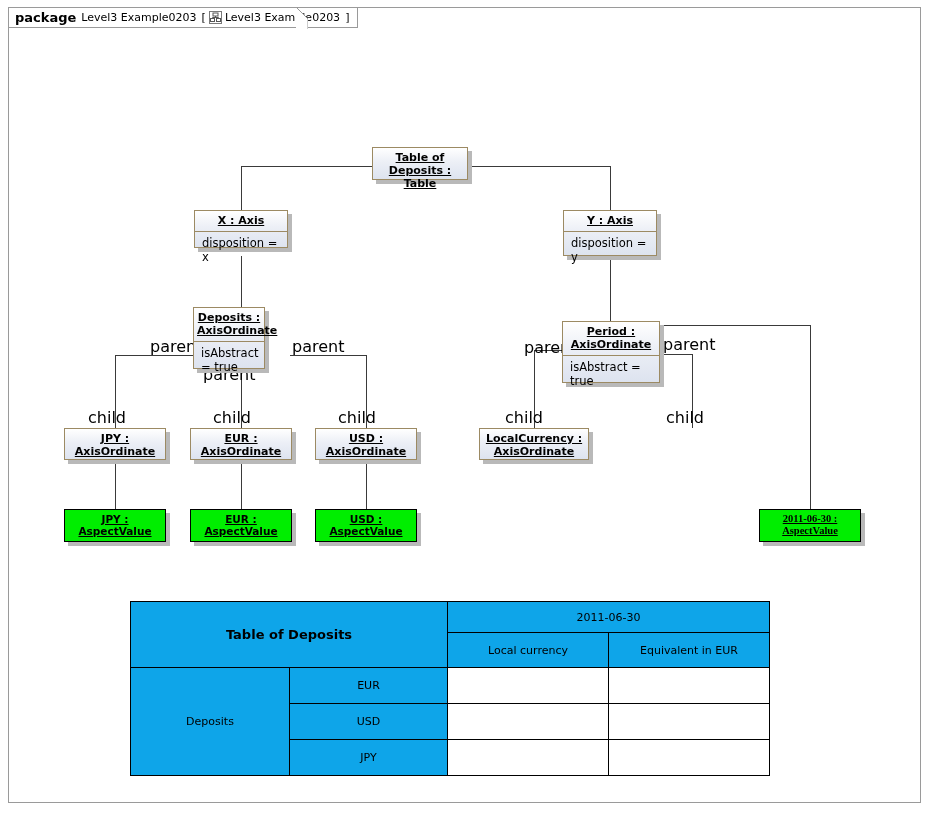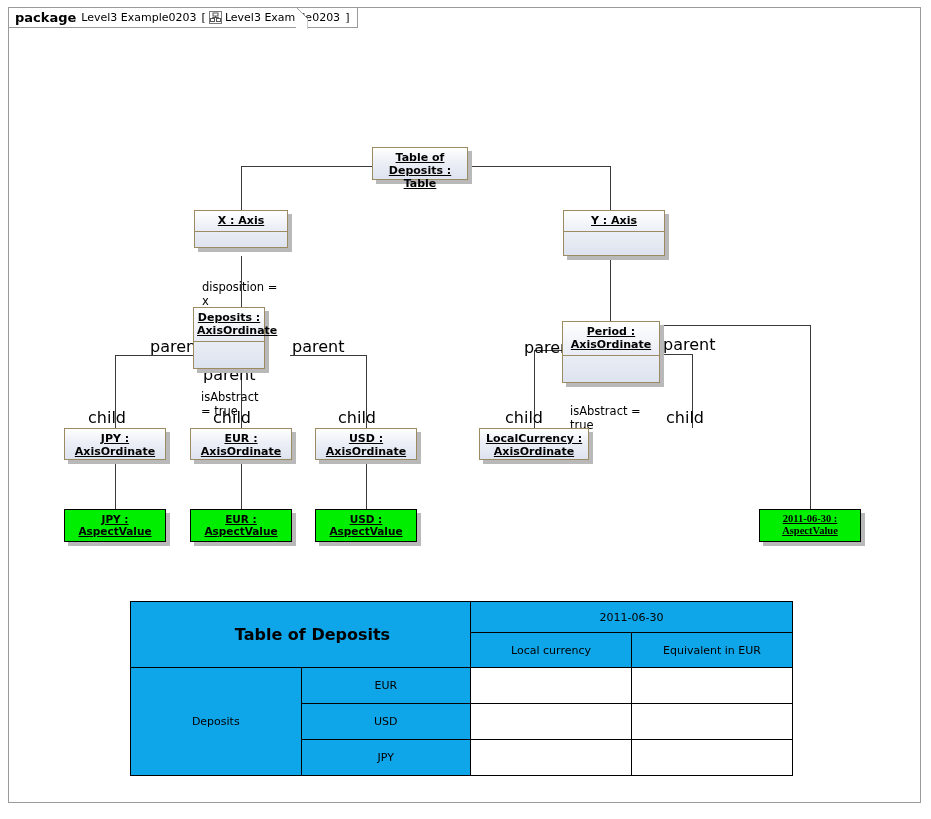--- a/index.html
+++ b/index.html
@@ -25,39 +25,39 @@
   .node{position:absolute;box-sizing:border-box;}
   .node .shadow{position:absolute;left:4px;top:4px;right:-4px;bottom:-4px;background:#b9b9b9;}
   .node .body{position:absolute;left:0;top:0;right:0;bottom:0;
               border:1px solid #9c8a63;box-sizing:border-box;
               background:linear-gradient(to bottom,#ffffff 0%,#eceff6 45%,#dde3ef 100%);}
   .node .nm{position:relative;text-align:center;font-weight:bold;font-size:11px;
             color:#000;line-height:13px;padding:3px 3px 4px 3px;}
   .node .nm u{text-decoration:underline;}
   .node .sep{position:relative;height:0;border-top:1px solid #9c8a63;}
   .node .attr{position:relative;font-size:11.5px;color:#000;padding:4px 7px 4px 7px;
-              line-height:14px;text-align:left;margin-top:44px;}
+              line-height:14px;text-align:left;}
 
   
   .node.green .body{border:1px solid #000000;background:#00ee00;}
   .node.green .nm{font-size:10.5px;line-height:12px;}
 
   
   .ln{position:absolute;background:#3a3a3a;}
   .lnh{height:1px;}
   .lnv{width:1px;}
 
   .elabel{position:absolute;font-size:16px;color:#000;white-space:nowrap;line-height:11px;}
 
   
   .tbl{position:absolute;left:130px;top:601px;border-collapse:collapse;}
   .tbl td{border:1px solid #000;font-size:11px;color:#000;text-align:center;
           background:#0ea5e9;padding:0;}
   .tbl td.blank{background:#ffffff;}
-  .tbl td.ttl{font-weight:bold;font-size:16px;padding-left:24px;}
+  .tbl td.ttl{font-weight:bold;font-size:13px;}
 </style>
 </head>
 <body>
 
 <div id="canvas">
 
   <div class="pkg-frame"></div>
 
   <div class="pkg-tab">
     <span class="kw">package</span>
@@ -137,27 +137,28 @@
     <div class="shadow"></div>
     <div class="body">
       <div class="nm">
         <u>X : Axis</u>
       </div>
       <div class="sep"></div>
       <div class="attr">disposition = x</div>
     </div>
   </div>
 
-  <div class="node" style="left:563px;top:210px;width:102px;height:46px;">
+  <div class="node" style="left:563px;top:210px;width:94px;height:46px;">
     <div class="shadow"></div>
     <div class="body">
       <div class="nm">
         <u>Y : Axis</u>
       </div>
       <div class="sep"></div>
+      <div class="attr">disposition = y</div>
     </div>
   </div>
 
   <div class="node" style="left:193px;top:307px;width:72px;height:62px;">
     <div class="shadow"></div>
     <div class="body">
       <div class="nm">
         <u>Deposits :</u><br>
         <u>AxisOrdinate</u>
       </div>

